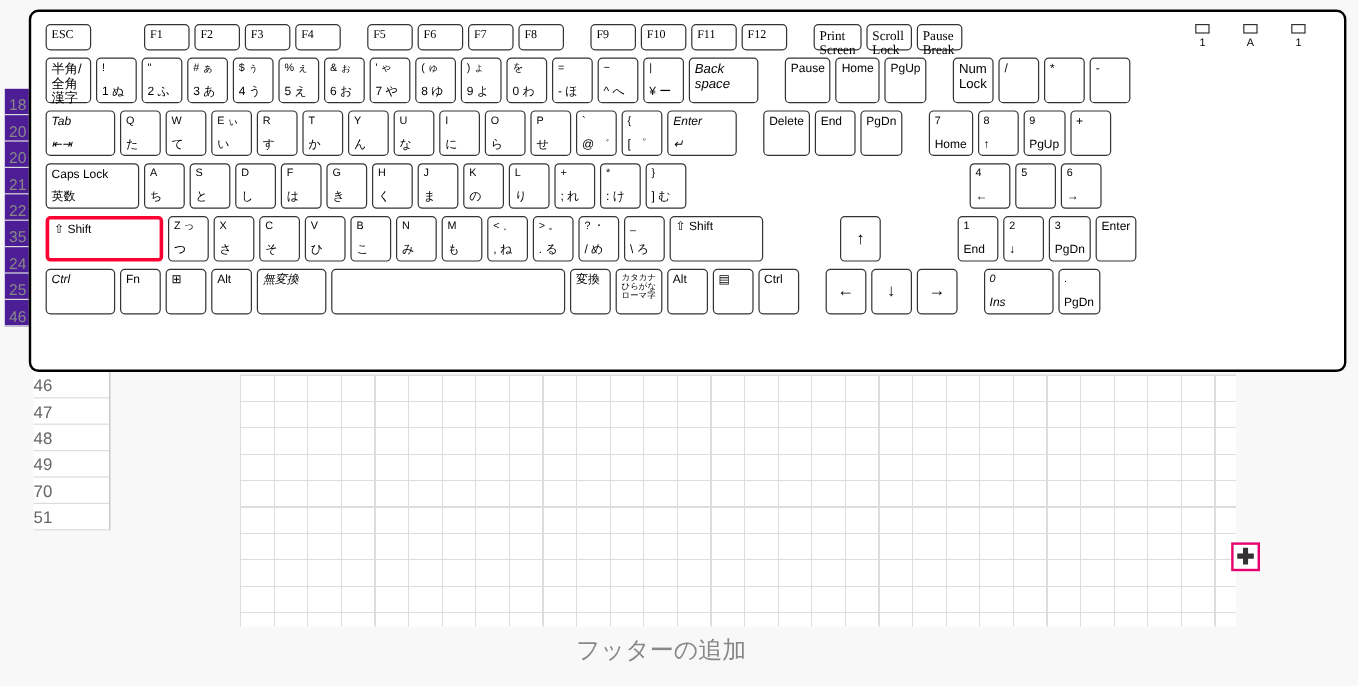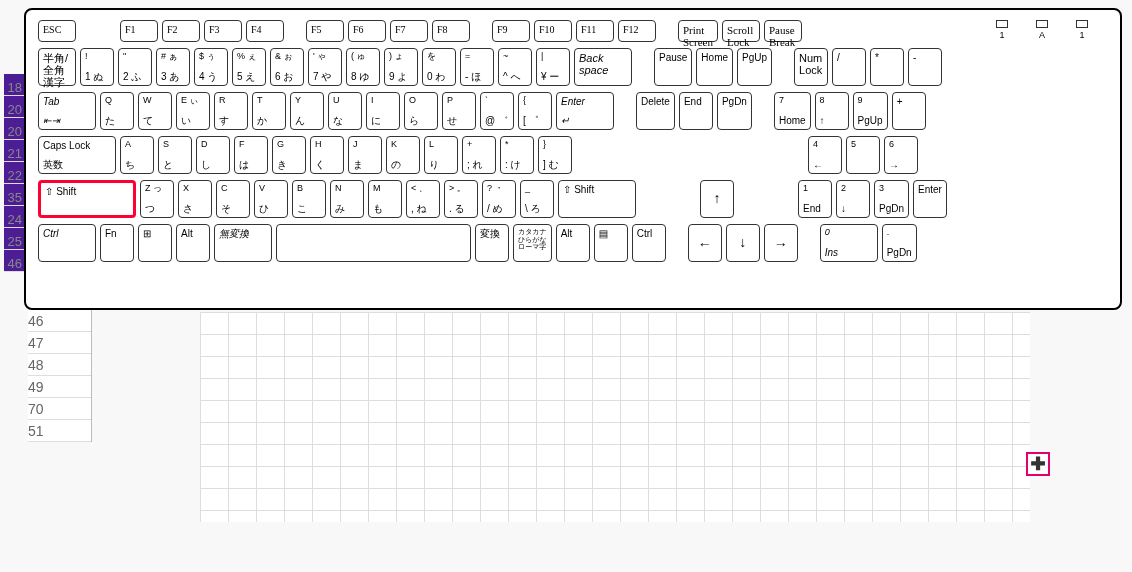--- a/index.html
+++ b/index.html
@@ -137,20 +137,21 @@
   </div>
   <div class="rownums">
     <div>46</div>
     <div>47</div>
     <div>48</div>
     <div>49</div>
     <div>70</div>
     <div>51</div>
   </div>
   <div class="grid-area"></div>
+  <div class="footer-text">フッターの追加</div>
   <div class="cursor-cross">✚</div>
 </div>
 
 <div class="keyboard-overlay">
 
   <div class="kb-row">
     <div class="key fn">ESC</div>
     <div class="gap-l"></div>
     <div class="key fn">F1</div>
     <div class="key fn">F2</div>

